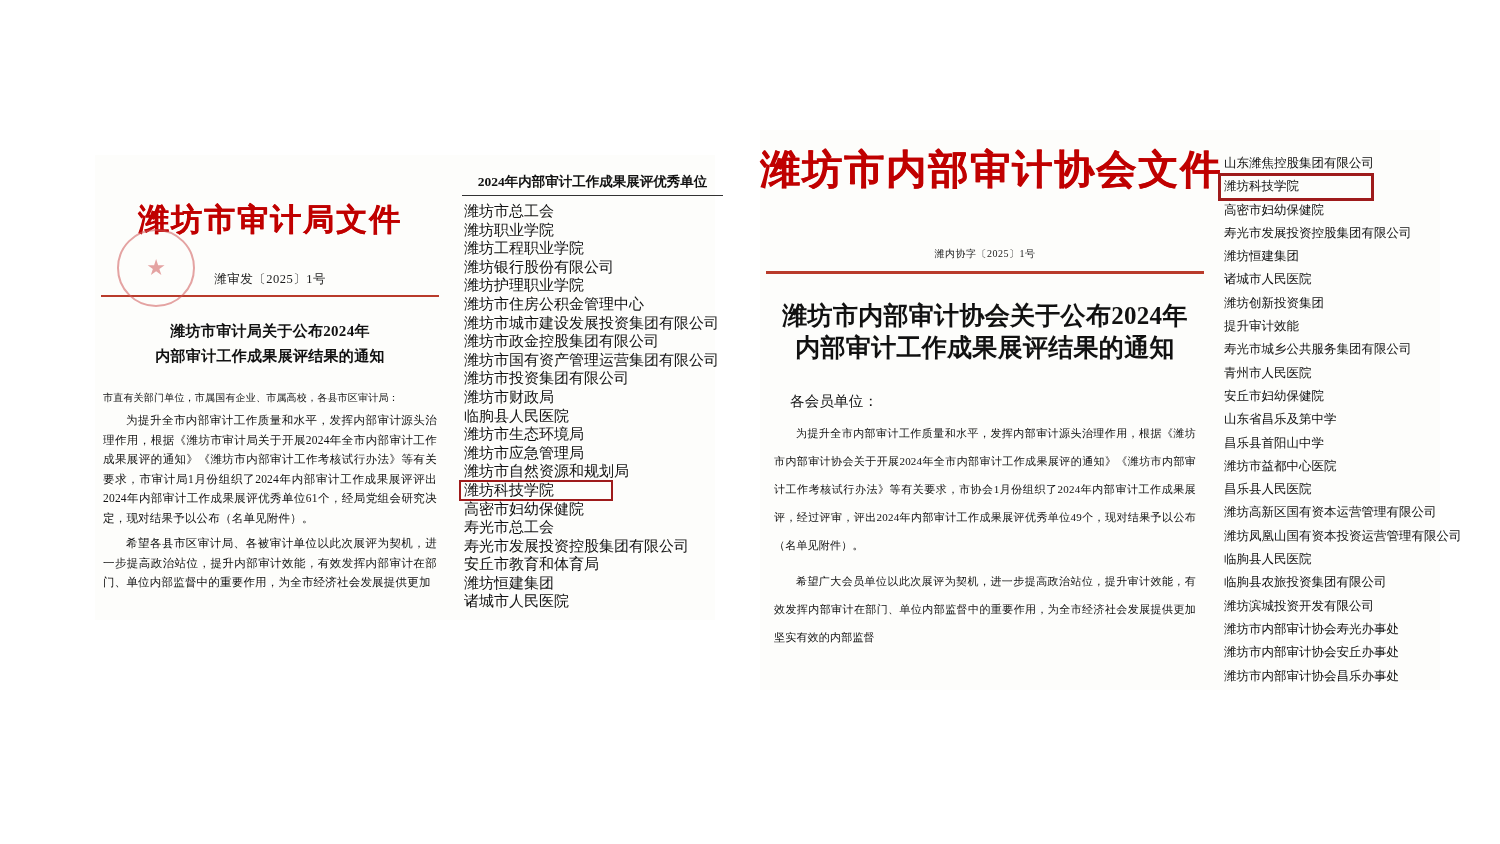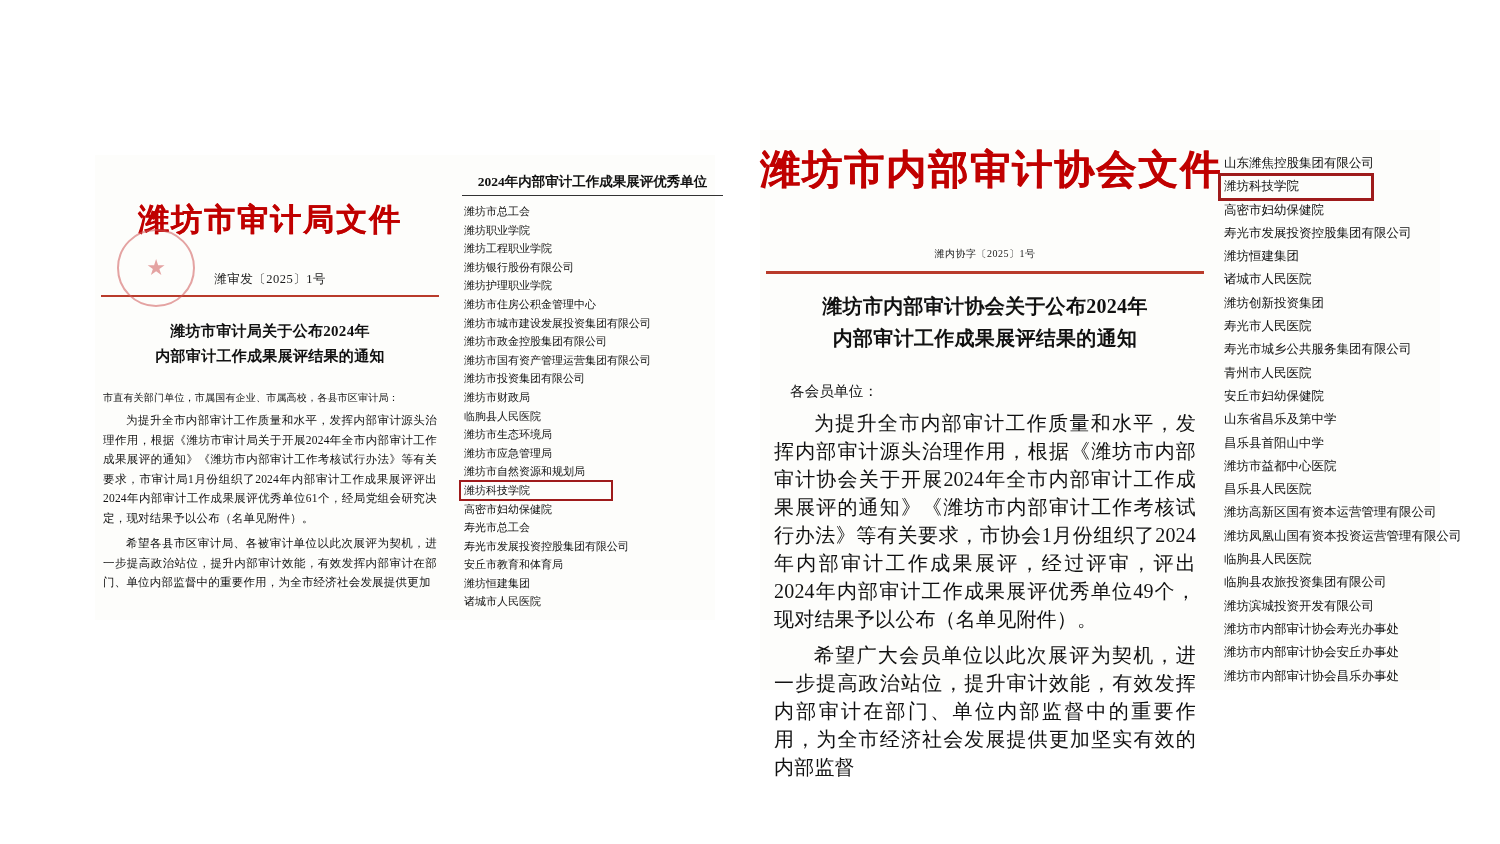--- a/index.html
+++ b/index.html
@@ -119,21 +119,21 @@
     font-weight: bold;
     font-size: 13.5px;
     text-align: center;
     color: #111;
     padding-bottom: 4px;
     border-bottom: 1.5px solid #333;
     margin: 0 2px 6px 2px;
     white-space: nowrap;
   }
   .list-item {
-    font-size: 11px;
+    font-size: 15px;
     color: #111;
     line-height: 18.6px;
     padding-left: 4px;
     white-space: nowrap;
     position: relative;
   }
   .list-item.highlight {
     outline: 2.5px solid #9e1b1b;
     outline-offset: -1px;
     width: 152px;
@@ -169,31 +169,31 @@
   }
   #doc-right .docnum {
     font-size: 10px;
     margin-top: 50px;
   }
   #doc-right .rule {
     height: 2.5px;
     margin-top: 10px;
   }
   #doc-right .doc-heading {
-    font-size: 20px;
+    font-size: 25px;
     line-height: 32px;
-    margin-top: 16px;
+    margin-top: 26px;
   }
   #doc-right .salutation {
     font-size: 14.5px;
     margin-top: 28px;
     margin-left: 30px;
   }
   #doc-right .body-para {
-    font-size: 20px;
+    font-size: 11px;
     line-height: 28px;
     margin: 8px 14px 0 14px;
     font-family: Liberation Serif, serif;
   }
   #doc-right .list-item {
     font-size: 12.5px;
     line-height: 23.3px;
   }
   #doc-right .list-item.highlight {
     outline: 3px solid #9e1b1b;
@@ -266,21 +266,21 @@
 
   <div class="col-list">
     <div id="right-list">
         <div class="list-item">山东潍焦控股集团有限公司</div>
         <div class="list-item highlight">潍坊科技学院</div>
         <div class="list-item">高密市妇幼保健院</div>
         <div class="list-item">寿光市发展投资控股集团有限公司</div>
         <div class="list-item">潍坊恒建集团</div>
         <div class="list-item">诸城市人民医院</div>
         <div class="list-item">潍坊创新投资集团</div>
-        <div class="list-item">寿光市人民医院</div>
+        <div class="list-item">提升审计效能</div>
         <div class="list-item">寿光市城乡公共服务集团有限公司</div>
         <div class="list-item">青州市人民医院</div>
         <div class="list-item">安丘市妇幼保健院</div>
         <div class="list-item">山东省昌乐及第中学</div>
         <div class="list-item">昌乐县首阳山中学</div>
         <div class="list-item">潍坊市益都中心医院</div>
         <div class="list-item">昌乐县人民医院</div>
         <div class="list-item">潍坊高新区国有资本运营管理有限公司</div>
         <div class="list-item">潍坊凤凰山国有资本投资运营管理有限公司</div>
         <div class="list-item">临朐县人民医院</div>

